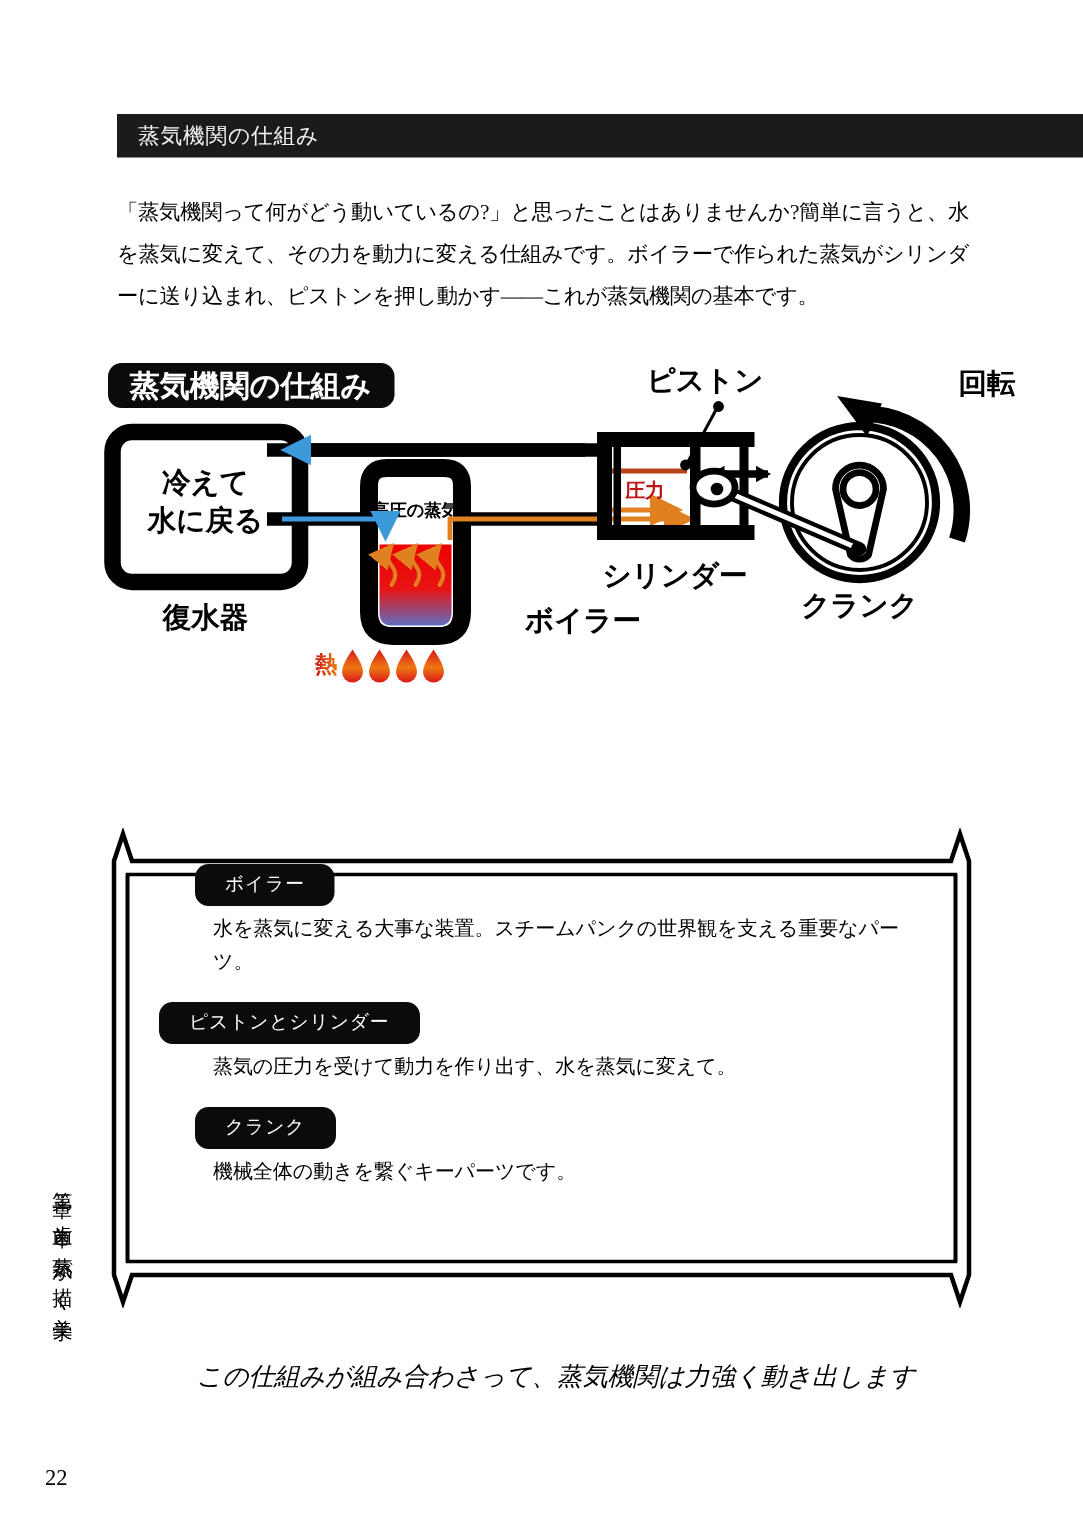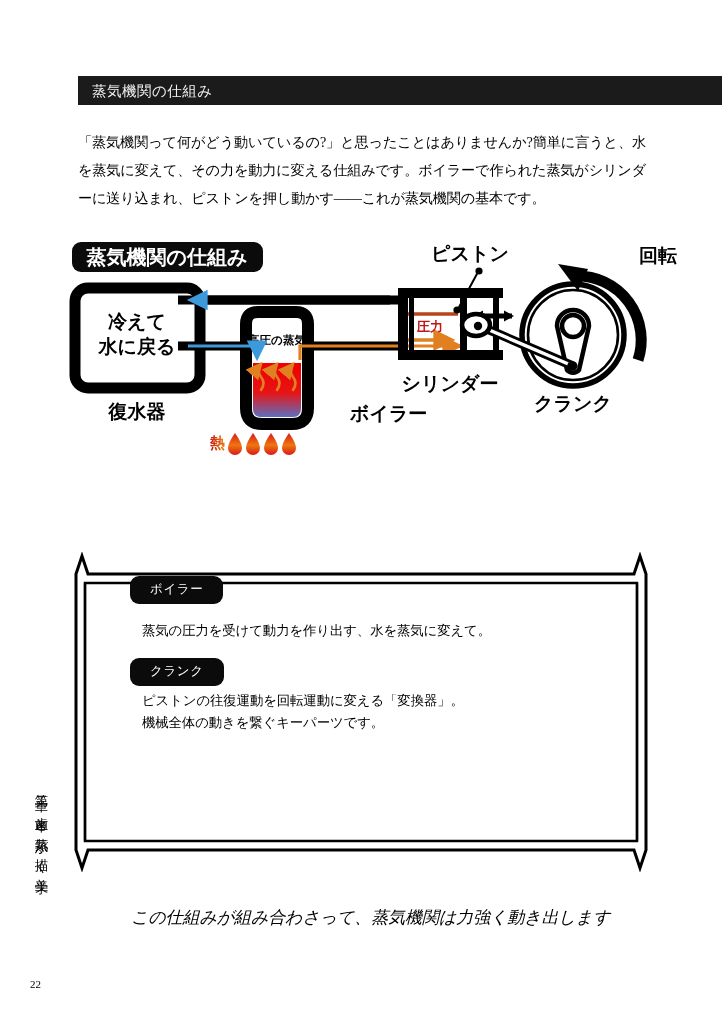--- a/index.html
+++ b/index.html
@@ -121,21 +121,21 @@
     text-orientation: upright;
     font-size: 13.5px;
     letter-spacing: 2px;
     line-height: 22px;
     white-space: nowrap;
   }
   #page-number {
     position: absolute;
     left: 30px;
     top: 978px;
-    font-size: 11px;
+    font-size: 15px;
   }
 </style>
 </head>
 <body>
 
 <div id="header-band">
   <div class="title">蒸気機関の仕組み</div>
 </div>
 
 <div id="intro">「蒸気機関って何がどう動いているの?」と思ったことはありませんか?簡単に言うと、水を蒸気に変えて、その力を動力に変える仕組みです。ボイラーで作られた蒸気がシリンダーに送り込まれ、ピストンを押し動かす——これが蒸気機関の基本です。</div>
@@ -298,31 +298,34 @@
     <path d="M13,31 L13,289" fill="none" stroke="#000" stroke-width="2.4"></path>
     <path d="M565,31 L565,289" fill="none" stroke="#000" stroke-width="2.4"></path>
   </svg>
 
   <div id="frame-inner">
 
     <div class="term-block blk-0">
       <div class="chip-row indent-1">
         <span class="term-chip">ボイラー</span>
       </div>
+      <div class="term-desc">水を蒸気に変える大事な装置。スチームパンクの世界観を支える重要なパーツ。</div>
     </div>
 
     <div class="term-block">
+      <div class="chip-row indent-0">
+        <span class="term-chip">ピストンとシリンダー</span>
+      </div>
       <div class="term-desc">蒸気の圧力を受けて動力を作り出す、水を蒸気に変えて。</div>
     </div>
 
     <div class="term-block">
       <div class="chip-row indent-1">
         <span class="term-chip">クランク</span>
       </div>
-      <div class="term-desc">ピストンの往復運動を回転運動に変える「変換器」。</div>
       <div class="term-desc">機械全体の動きを繋ぐキーパーツです。</div>
     </div>
 
   </div>
 </div>
 
 <div id="closing">この仕組みが組み合わさって、蒸気機関は力強く動き出します</div>
 
 <div id="chapter-vert">第二章：歯車と蒸気が描く美学</div>
 <div id="page-number">22</div>

